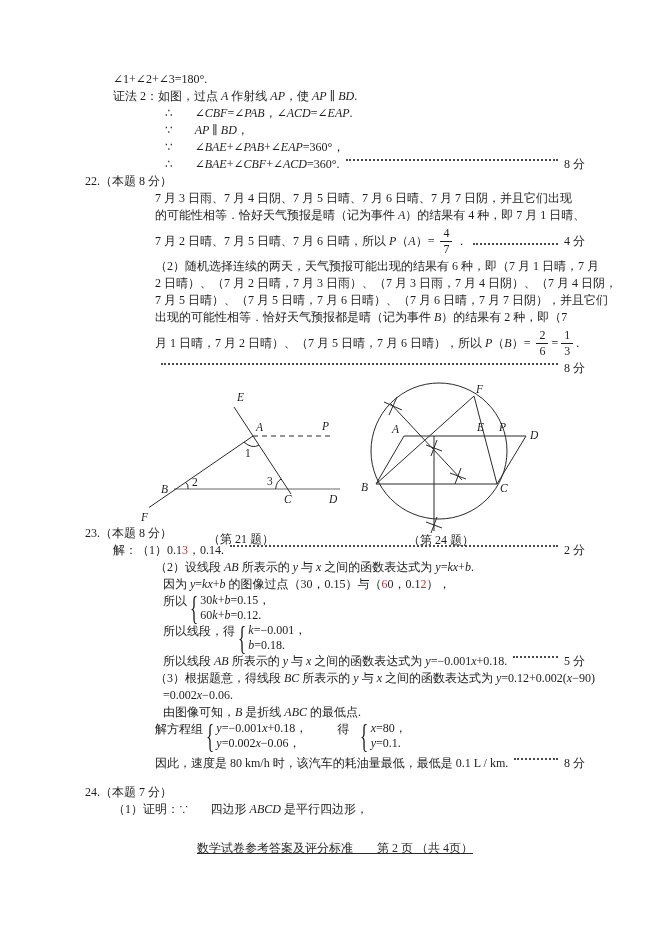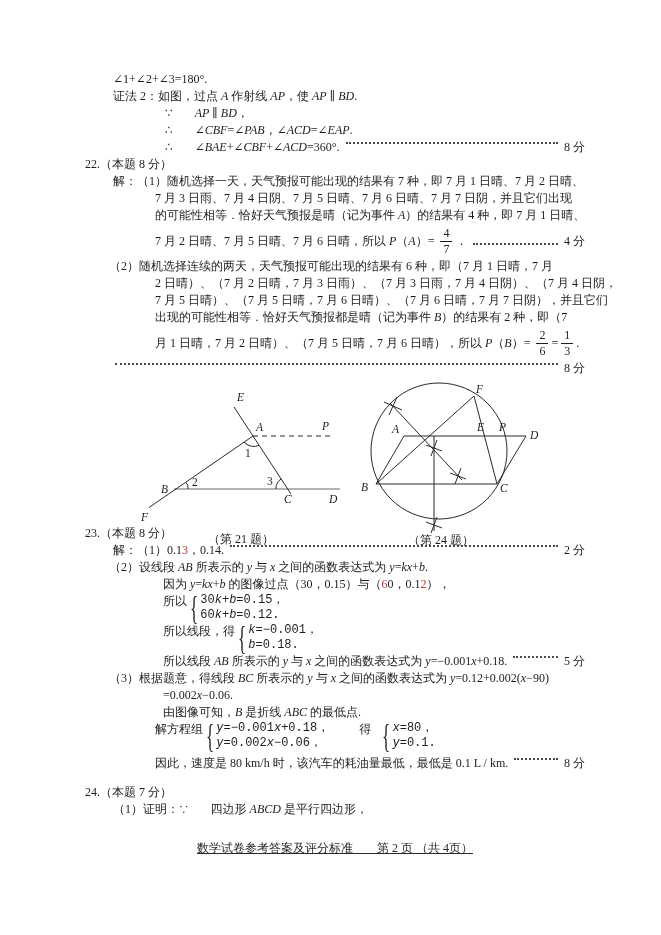--- a/index.html
+++ b/index.html
@@ -5,65 +5,65 @@
   html,body{margin:0;padding:0;background:#e8e8e8;}
   .page{position:relative;width:661px;height:935px;margin:0 auto;background:#ffffff;overflow:hidden;
         padding:71px 76px 16px 85px;box-sizing:border-box;
         font-family:"Liberation Serif","DejaVu Serif",serif;font-size:12px;line-height:17px;color:#1d1d1d;}
   .line{white-space:pre;min-height:17px;}
   .line span{white-space:pre;}
   .i{font-style:italic;}
   .r{color:#c5302c;}
   .rel{margin-right:22px;}
   .ml1{margin-left:28px}
-  .ml2{margin-left:24px}
+  .ml2{margin-left:70px}
   .ml3{margin-left:70px}
   .ml4{margin-left:78px}
   .ml5{margin-left:80px}
   .scoreline{display:flex;align-items:flex-start;}
   .dots{flex:1 1 auto;height:0;border-bottom:2px dotted #4a4a4a;margin:0 6px;transform:translateY(3px);min-width:18px;}
   .fline{display:flex;align-items:center;height:34px;text-align:center;}
   .frac{display:inline-flex;flex-direction:column;align-items:center;line-height:13px;margin:0 3px;}
   .frac .num{border-bottom:1px solid #1d1d1d;padding:0 3px 1px;}
   .frac .den{padding-top:1px;}
   .sysrow{display:flex;align-items:flex-start;height:30px;}
   .sysrow.tall{height:34px;}
   .sys{display:inline-flex;align-items:center;}
   .brace{font-size:34px;line-height:0.9;transform:scaleX(0.5);margin:0 -2px 0 -1px;font-weight:400;}
-  .eqs{display:inline-flex;flex-direction:column;font-family:Liberation Mono, monospace;}
+  .eqs{display:inline-flex;flex-direction:column;}
   .eqs .eq{line-height:15px;}
   .mid{margin:0 8px 0 30px;}
   .figrow{display:flex;margin:2px 0 0 23px;}
   .q23{margin-top:-26px;}
   .q24{margin-top:12px;}
   .footer{text-align:center;margin-top:22px;color:#2a2a2a;text-decoration:underline;}
   svg .ln{stroke:#2a2a2a;stroke-width:1;fill:none;}
   svg .gray{stroke:#9a9a9a;stroke-width:1.4;}
   svg .dash{stroke-dasharray:5,4;}
   svg text{font-family:"Liberation Serif","DejaVu Serif",serif;font-size:11.5px;fill:#1d1d1d;}
   svg text.it{font-style:italic;}
   svg text.cap{font-size:12px;font-style:normal;}
 </style>
 </head>
 <body>
 
 <div class="page">
 
   <div class="line ml1"><span>∠1+∠2+∠3=180°.</span></div>
   <div class="line ml1"><span>证法 2：如图，过点 </span><span class="i">A</span><span> 作射线 </span><span class="i">AP</span><span>，使 </span><span class="i">AP</span><span> ∥ </span><span class="i">BD</span><span>.</span></div>
+  <div class="line ml5"><span class="rel">∴</span><span>∠</span><span class="i">CBF</span><span>=∠</span><span class="i">PAB</span><span>，∠</span><span class="i">ACD</span><span>=∠</span><span class="i">EAP</span><span>.</span></div>
   <div class="line ml5"><span class="rel">∵</span><span class="i">AP</span><span> ∥ </span><span class="i">BD</span><span>，</span></div>
-  <div class="line ml5"><span class="rel">∴</span><span>∠</span><span class="i">CBF</span><span>=∠</span><span class="i">PAB</span><span>，∠</span><span class="i">ACD</span><span>=∠</span><span class="i">EAP</span><span>.</span></div>
+  <div class="line ml5"><span class="rel">∵</span><span>∠</span><span class="i">BAE</span><span>+∠</span><span class="i">PAB</span><span>+∠</span><span class="i">EAP</span><span>=360°，</span></div>
   <div class="line ml5 scoreline">
     <span><span class="rel">∴</span><span>∠</span><span class="i">BAE</span><span>+∠</span><span class="i">CBF</span><span>+∠</span><span class="i">ACD</span><span>=360°.</span></span>
     <span class="dots"></span>
     <span>8 分</span>
   </div>
 
   <div class="line">22.（本题 8 分）</div>
-  <div class="line ml1"><span>解：（1）随机选择一天，天气预报可能出现的结果有 7 种，即 7 月 1 日晴、7 月 2 日晴、</span></div>
   <div class="line ml3"><span>7 月 3 日雨、7 月 4 日阴、7 月 5 日晴、7 月 6 日晴、7 月 7 日阴，并且它们出现</span></div>
   <div class="line ml3"><span>的可能性相等．恰好天气预报是晴（记为事件 </span><span class="i">A</span><span>）的结果有 4 种，即 7 月 1 日晴、</span></div>
   <div class="line ml3 scoreline fline">
     <span><span>7 月 2 日晴、7 月 5 日晴、7 月 6 日晴，所以 </span><span class="i">P</span><span>（</span><span class="i">A</span><span>）= </span></span>
     <span class="frac">
       <span class="num">4</span>
       <span class="den">7</span>
     </span>
     <span>．</span>
     <span class="dots"></span>

